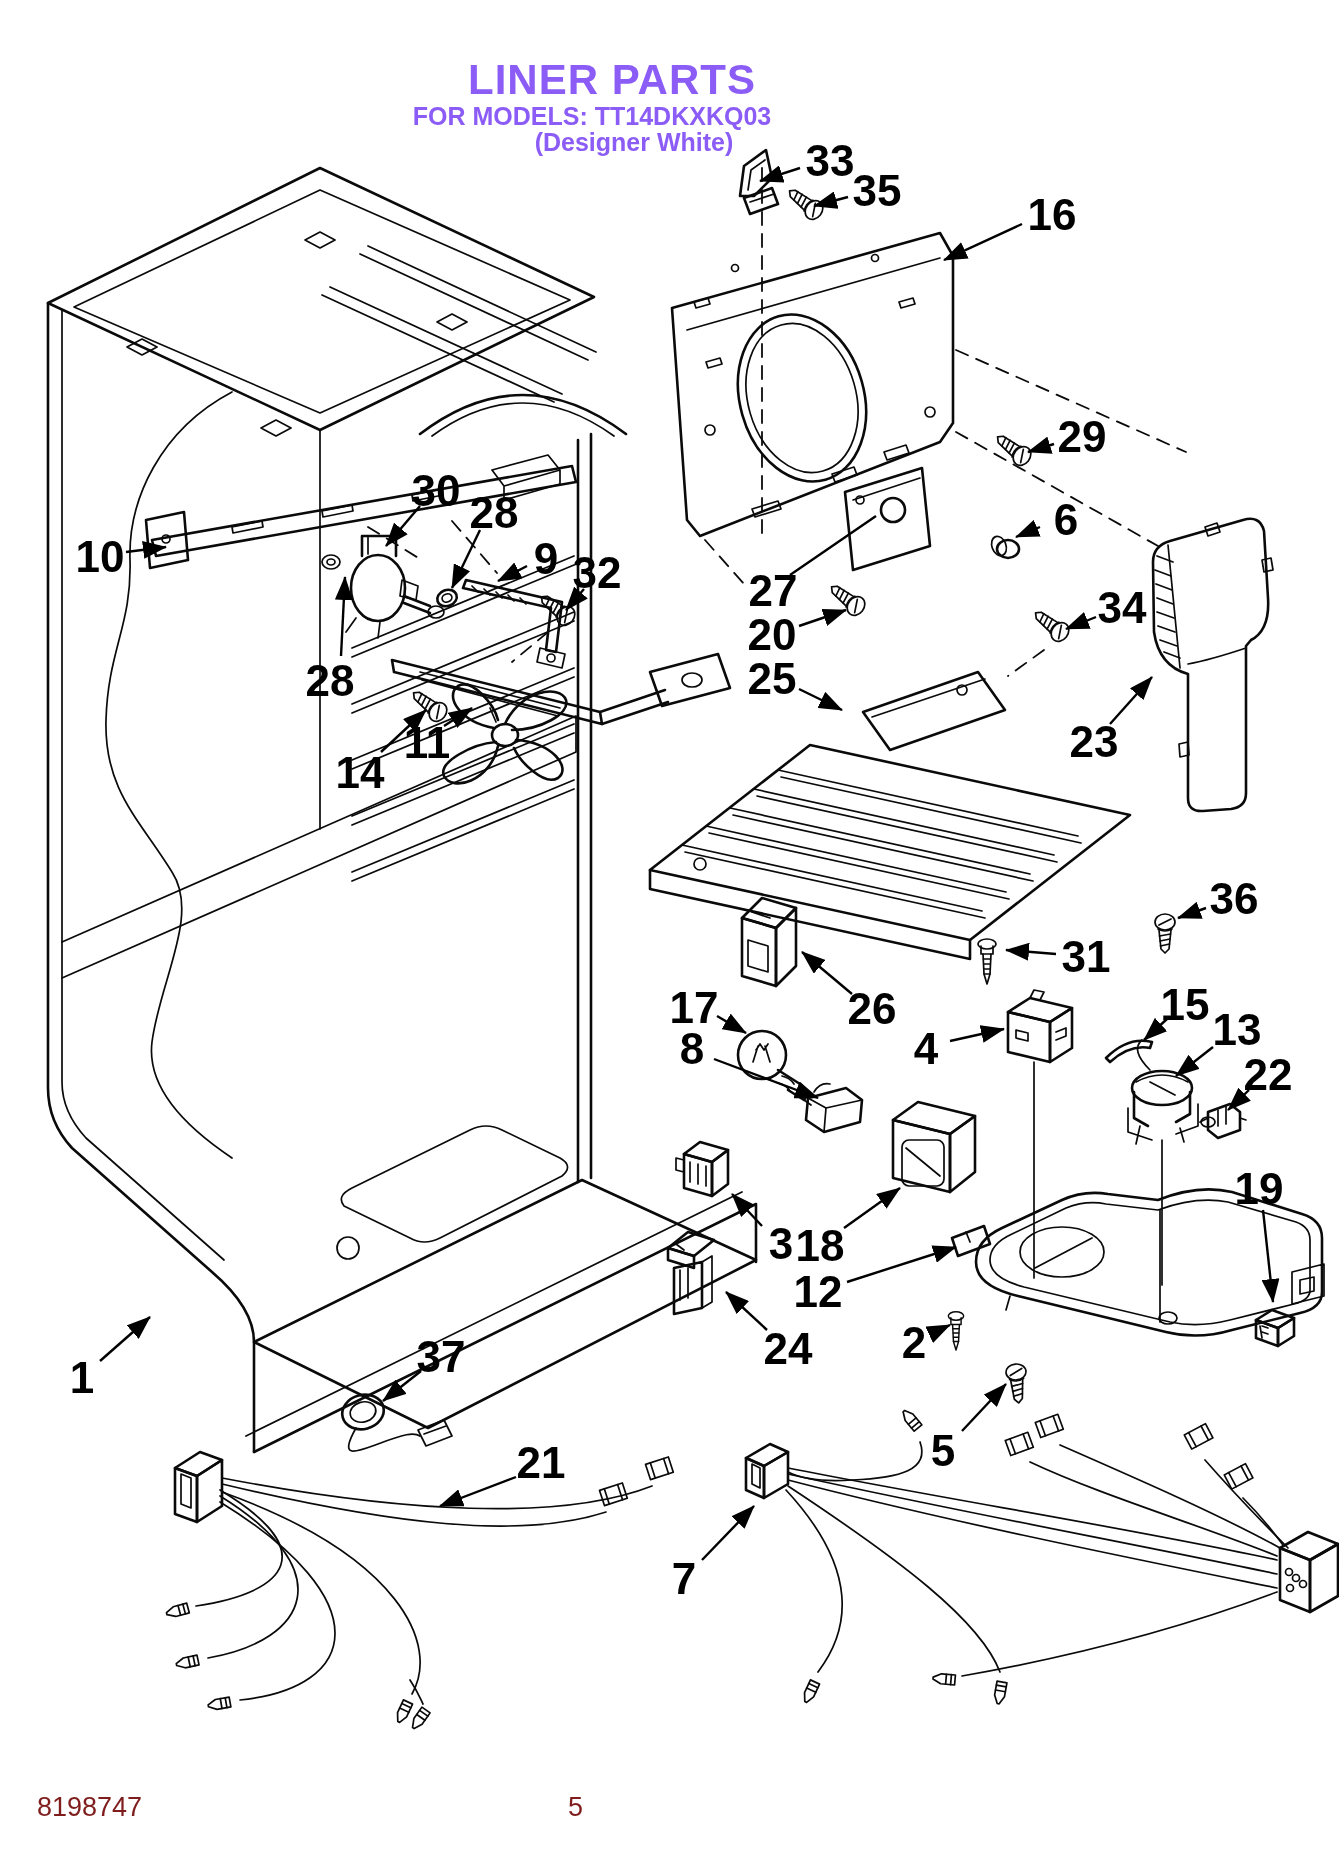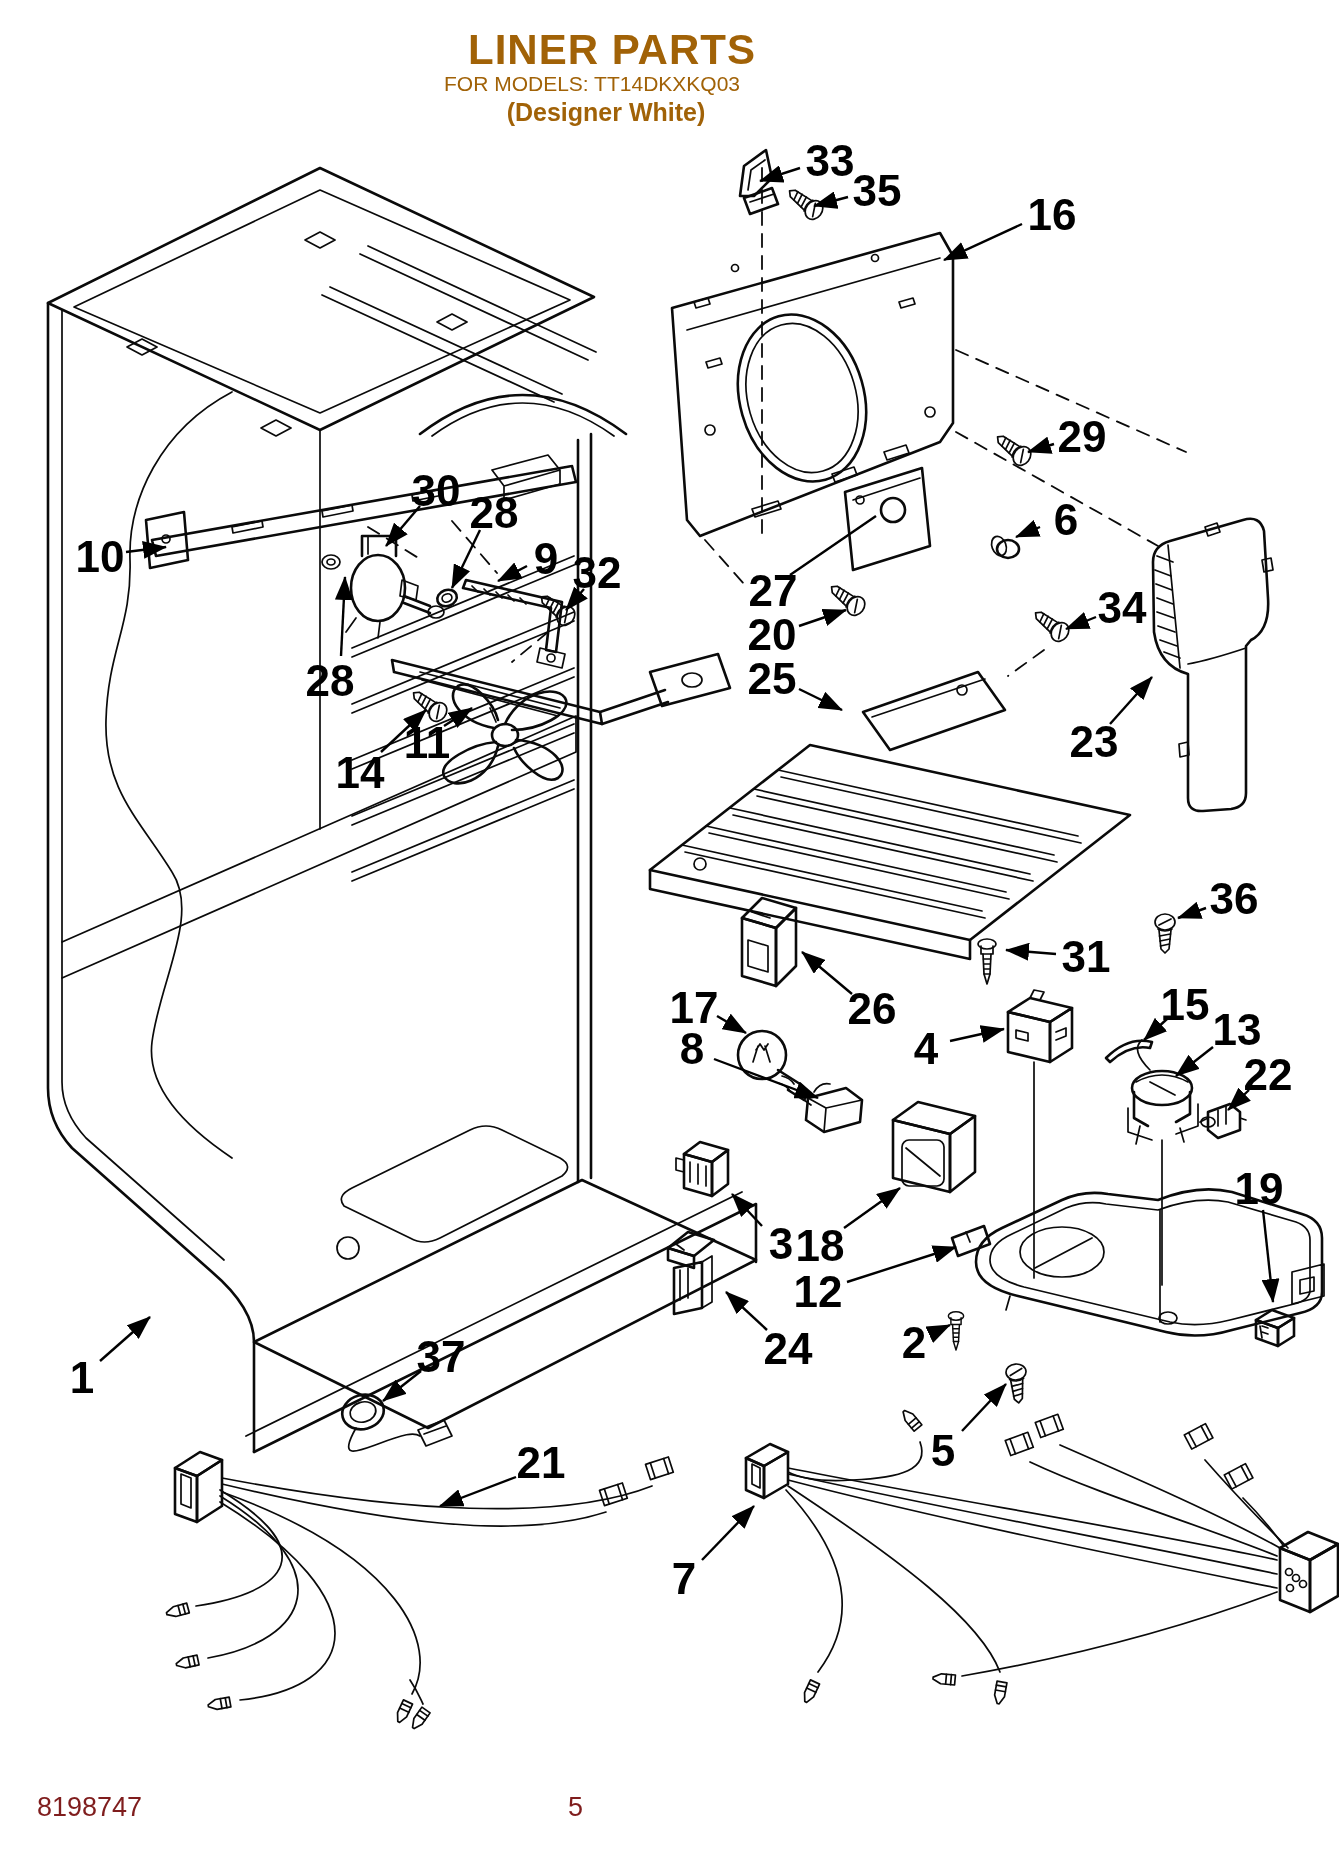--- a/index.html
+++ b/index.html
@@ -1,42 +1,42 @@
 <!DOCTYPE html>
 <html><head>
 <meta charset="utf-8">
 <style>
   html,body{margin:0;padding:0;background:#888;}
   .page{
     position:relative;width:1339px;height:1849px;background:#ffffff;
     font-family:"Liberation Sans",sans-serif;color:#000;overflow:hidden;
     margin:0 auto;
   }
-  .hline{position:absolute;white-space:nowrap;transform:translateX(-50%);color:#a16207;}
+  .hline{position:absolute;white-space:nowrap;transform:translateX(-50%);color:#8b5cf6;margin-top:30px;}
   .title{font-size:42px;font-weight:700;letter-spacing:1px;}
-  .models{font-size:21px;font-weight:400;}
+  .models{font-size:25px;font-weight:700;}
   .finish{font-size:25px;font-weight:700;}
   .footer-text{position:absolute;font-size:27px;font-weight:400;color:#7f1d1d;}
   svg{position:absolute;left:0;top:0;}
   
   .ln  {fill:none;stroke:#0a0a0a;stroke-width:2.6;stroke-linecap:round;stroke-linejoin:round;}
   .ln2 {fill:none;stroke:#0a0a0a;stroke-width:1.7;stroke-linecap:round;stroke-linejoin:round;}
   .dash{fill:none;stroke:#0a0a0a;stroke-width:1.8;stroke-dasharray:13 9;stroke-linecap:round;}
   .leader{stroke:#000;stroke-width:2.4;}
   .callout-num{font-family:"Liberation Sans",sans-serif;font-size:44px;font-weight:700;fill:#000;
     text-anchor:middle;dominant-baseline:central;}
 </style>
 </head>
 <body>
 
 <div class="page">
 
   <div class="hline title" style="left:612px;top:26px;">LINER PARTS</div>
   <div class="hline models" style="left:592px;top:72px;">FOR MODELS: TT14DKXKQ03</div>
-  <div class="hline finish" style="left:606px;top:98px;">(Designer White)</div>
+  <div class="hline finish" style="left:634px;top:98px;">(Designer White)</div>
 
   <svg width="1339" height="1849" viewBox="0 0 1339 1849">
     <defs>
       <marker id="arrowhead" markerUnits="userSpaceOnUse" markerWidth="26" markerHeight="18" refX="23" refY="9" orient="auto">
         <path d="M0,0 L24,9 L0,18 Z" fill="#000"></path>
       </marker>
       <g id="screw">
         <ellipse cx="0" cy="0" rx="8" ry="10" class="ln2"></ellipse>
         <path d="M-3,-6 L3,6" class="ln2"></path>
         <path d="M7,-7 Q11,0 7,7" class="ln2"></path>

